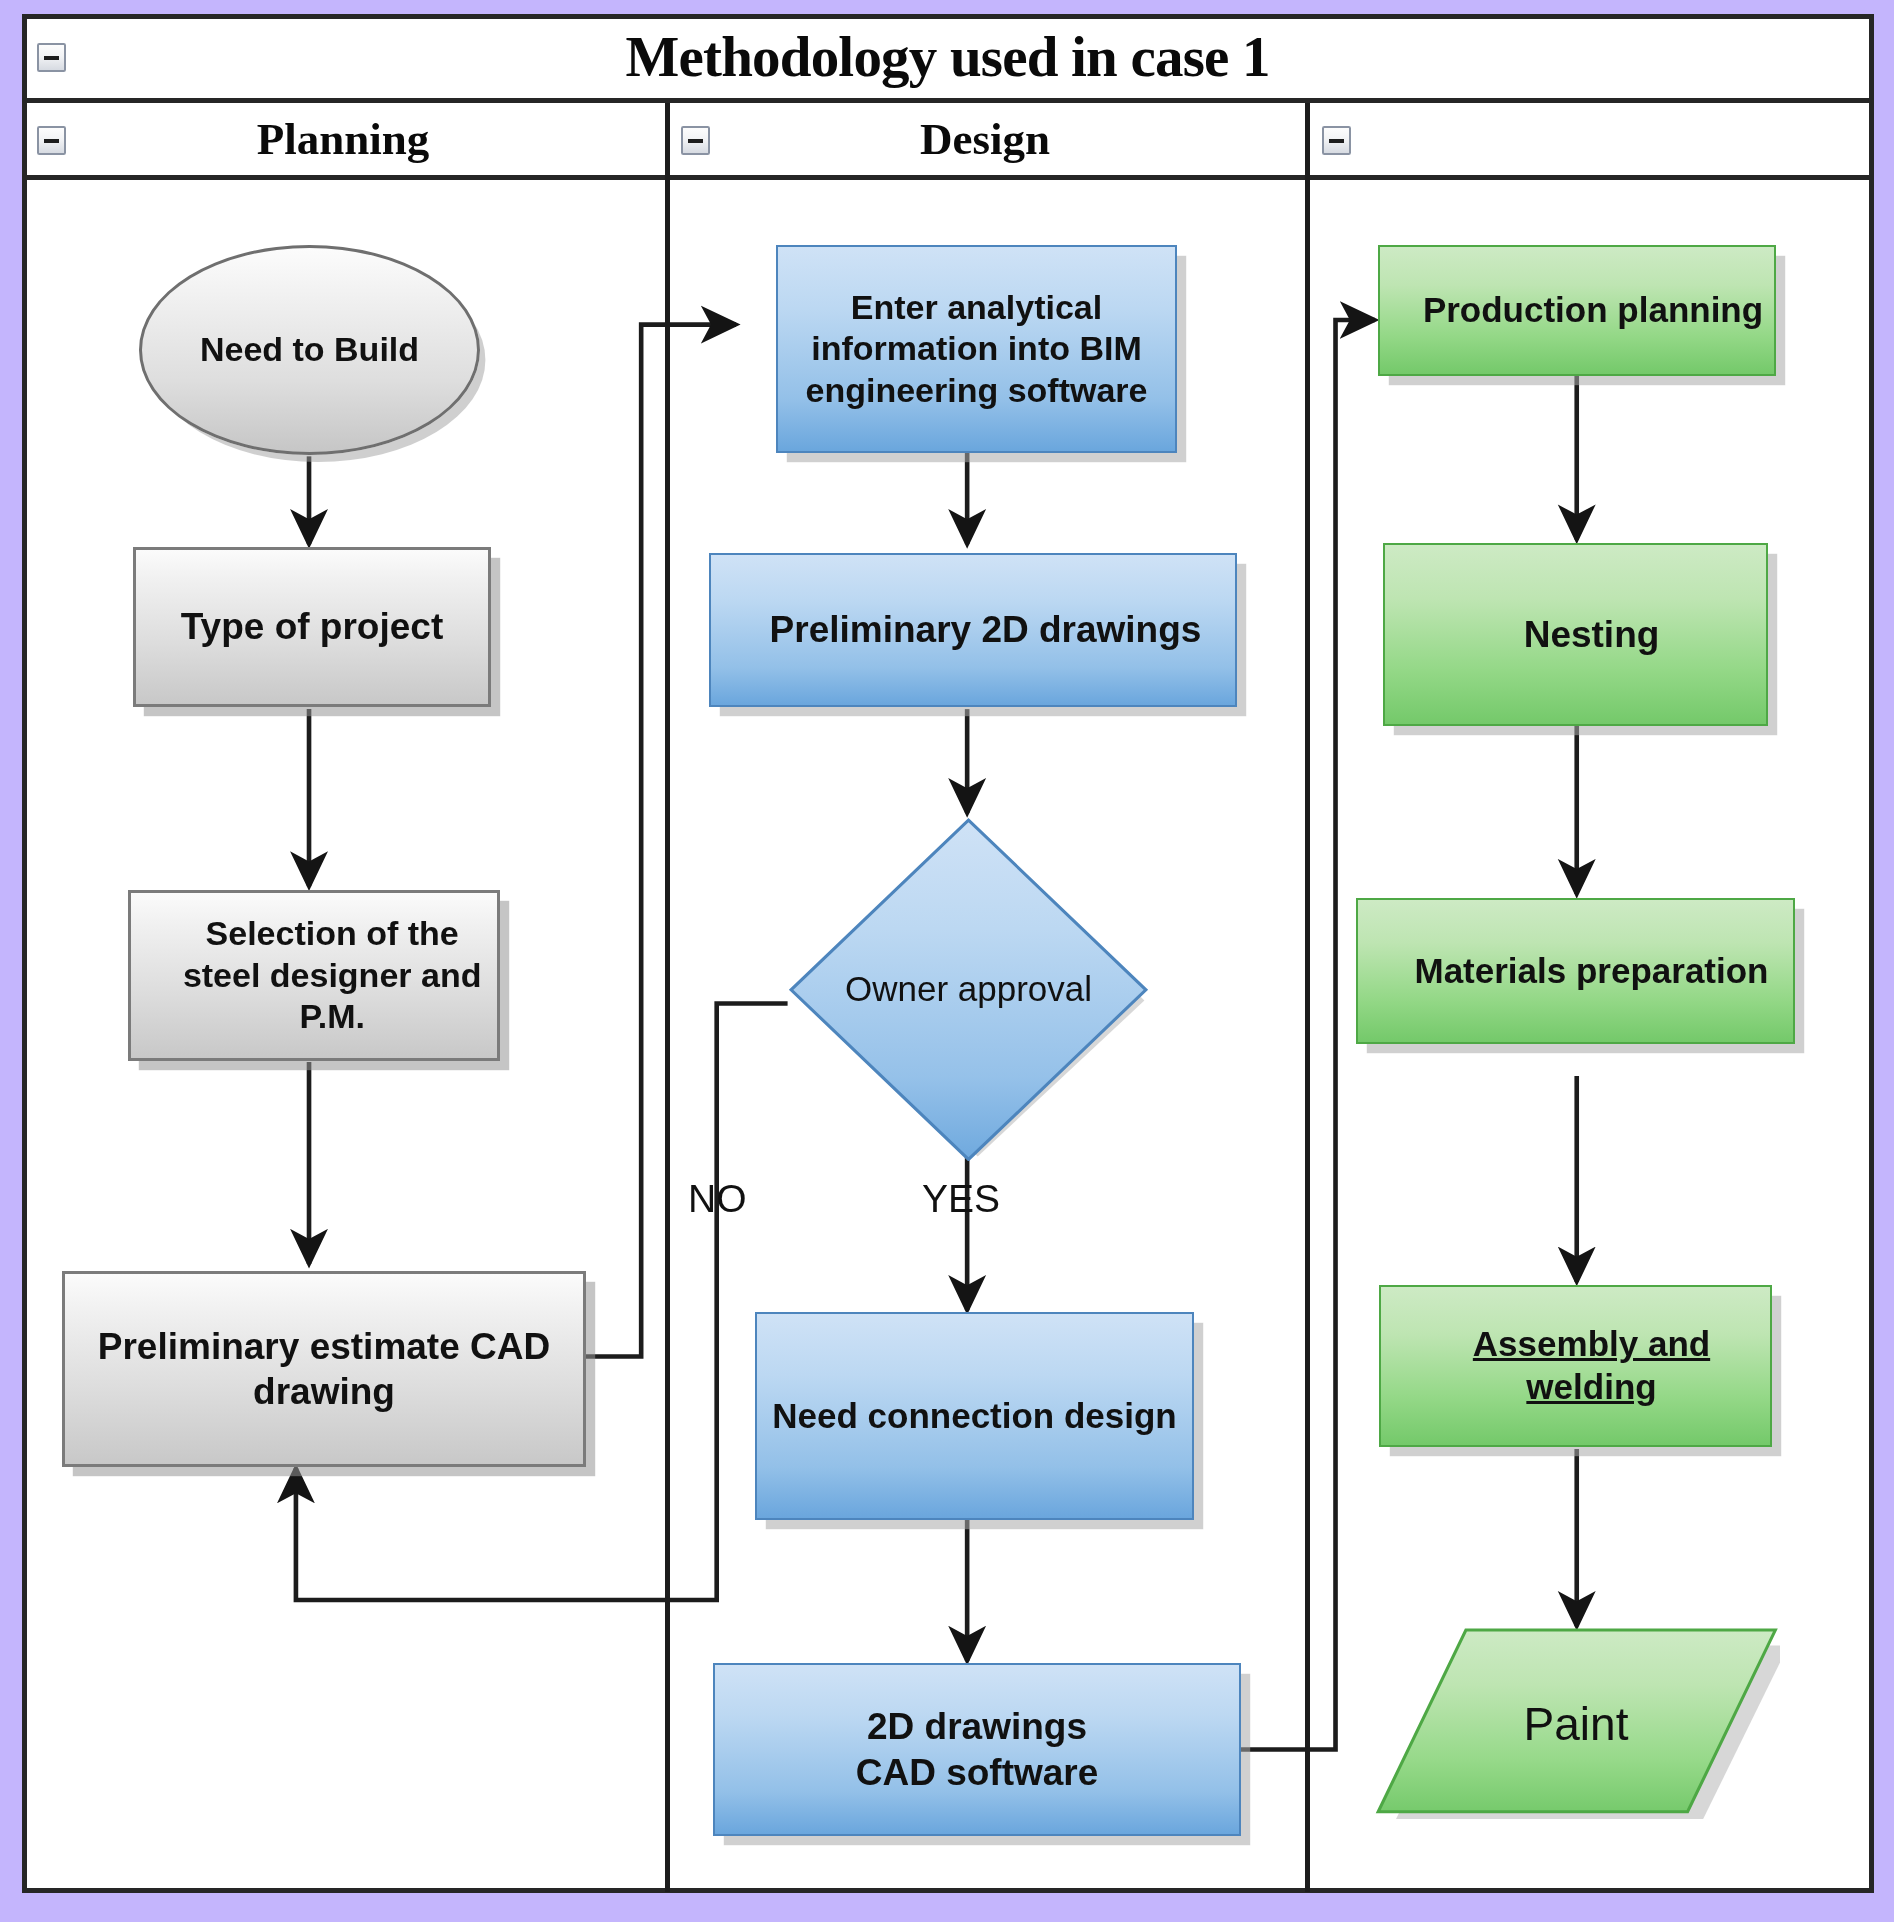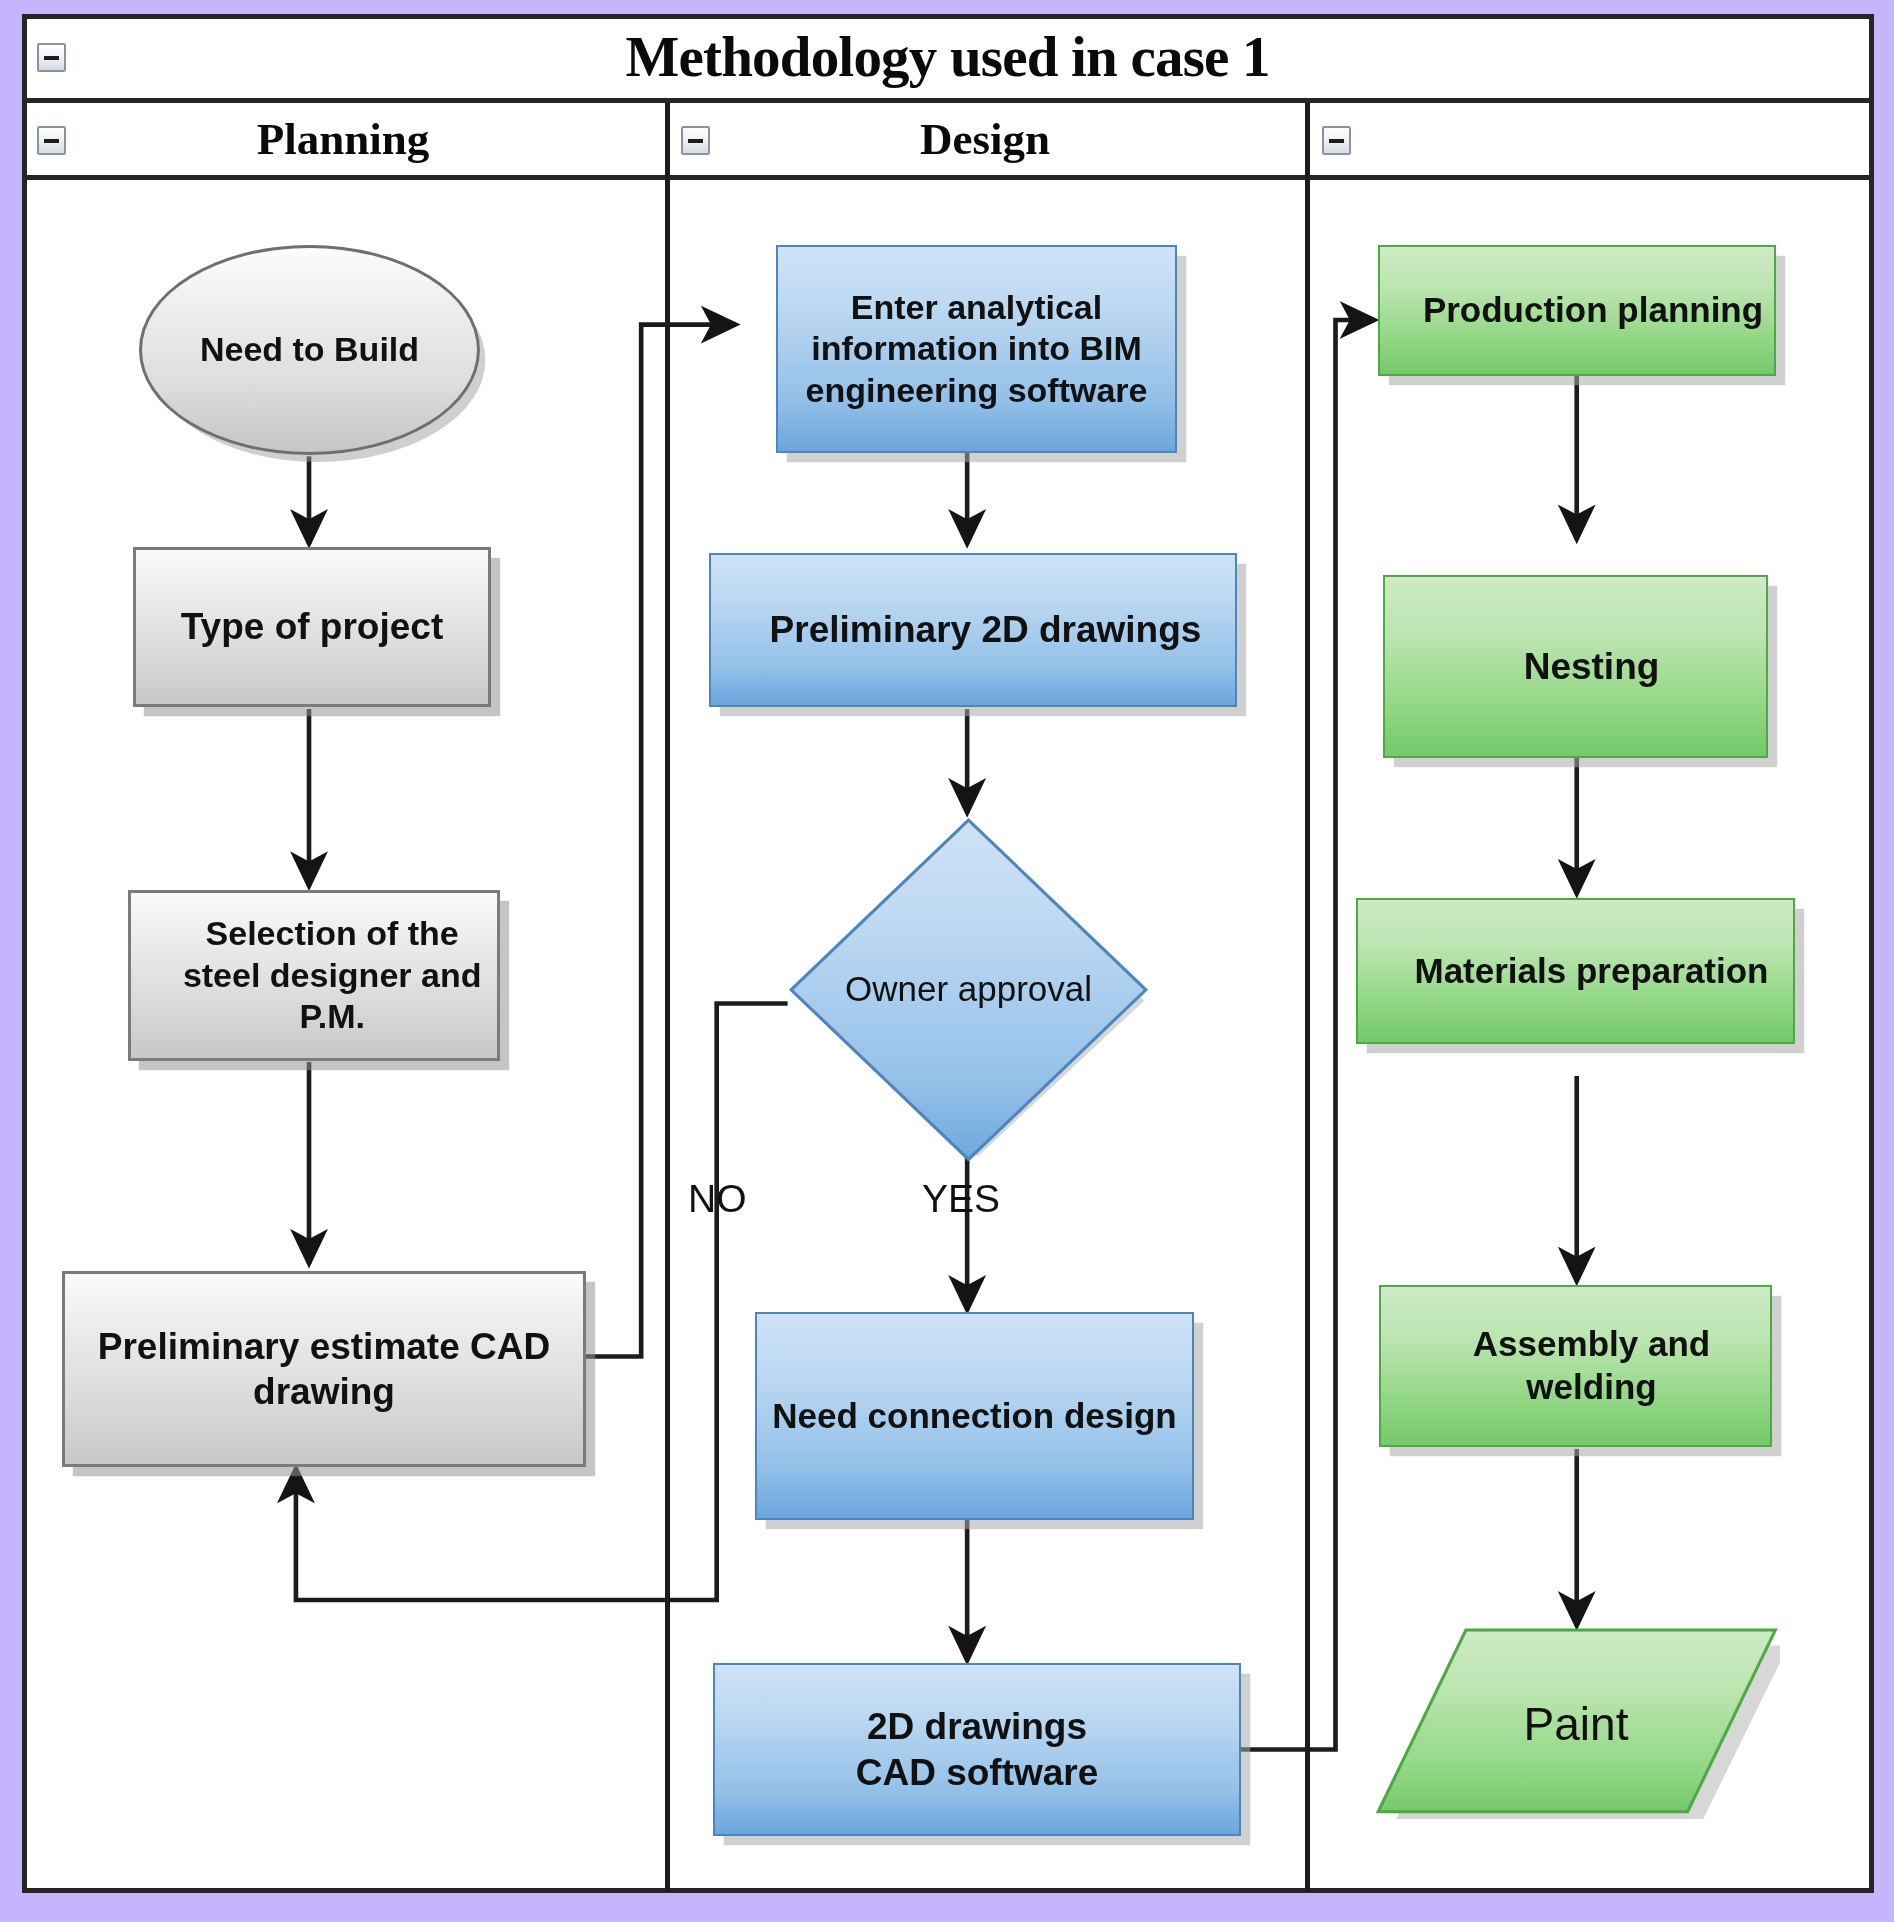--- a/index.html
+++ b/index.html
@@ -318,30 +318,30 @@
 
   <div class="node blue-rect" style="left:713px; top:1663px; width:528px; height:173px; flex-direction:column;">
     <span class="label" style="font-size:37px;">2D drawings</span>
     <span class="label" style="font-size:37px;">CAD software</span>
   </div>
 
   <div class="node green-rect" style="left:1378px; top:245px; width:398px; height:131px;">
     <span class="label" style="font-size:35px;">Production planning</span>
   </div>
 
-  <div class="node green-rect" style="left:1383px; top:543px; width:385px; height:183px;margin-top:32px;">
+  <div class="node green-rect" style="left:1383px; top:543px; width:385px; height:183px;">
     <span class="label" style="font-size:37px;">Nesting</span>
   </div>
 
   <div class="node green-rect" style="left:1356px; top:898px; width:439px; height:146px;">
     <span class="label" style="font-size:35px;">Materials preparation</span>
   </div>
 
   <div class="node green-rect" style="left:1379px; top:1285px; width:393px; height:162px;">
-    <span class="label" style="font-size:35px;">Assembly and welding</span>
+    <span class="label" style="font-size:35px;text-decoration:underline;">Assembly and welding</span>
   </div>
 
   <div class="para-wrap" style="left:1372px; top:1627px; width:408px; height:193px;">
     <svg class="diamond-shape" viewBox="0 0 530 250" preserveAspectRatio="none">
       <defs>
         <linearGradient id="pg" x1="0" y1="0" x2="0" y2="1">
           <stop offset="0%" stop-color="#cdeac4"></stop>
           <stop offset="30%" stop-color="#bee5b2"></stop>
           <stop offset="72%" stop-color="#96d989"></stop>
           <stop offset="100%" stop-color="#76ca6c"></stop>

